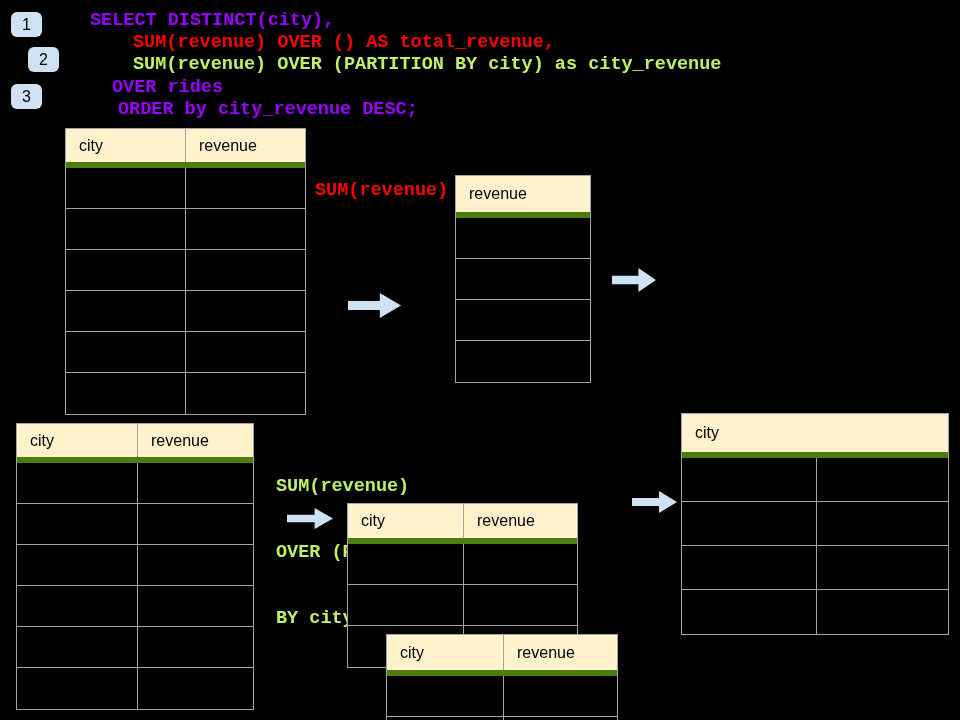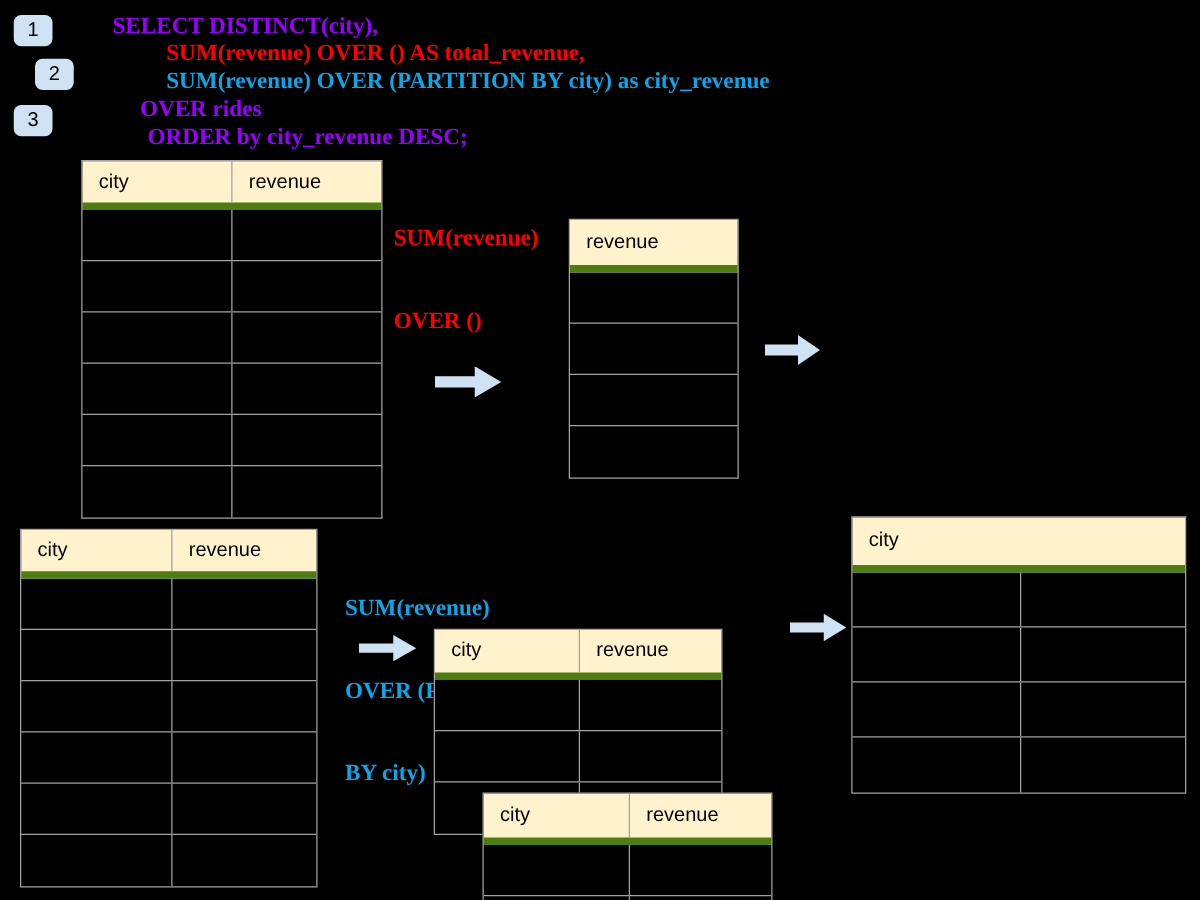--- a/index.html
+++ b/index.html
@@ -3,26 +3,26 @@
 <meta charset="utf-8">
 <style>
   html,body{margin:0;padding:0;}
   body{
     width:960px;height:720px;position:relative;overflow:hidden;
     background:#000;
     font-family:"Liberation Sans", sans-serif;
   }
   .abs{position:absolute;}
   .mono{
-    font-family:Liberation Serif, serif;
+    font-family:Liberation Mono, monospace;
     font-weight:bold;white-space:pre;
   }
   .purple{color:#9900ff;}
   .red{color:#ff0000;}
-  .green{color:#0ea5e9;}
+  .green{color:#bef264;}
 
   
   .badge{
     position:absolute;width:31px;height:25px;background:#cfe2f3;
     border-radius:6px;color:#000;font-size:16px;
     display:flex;align-items:center;justify-content:center;
   }
   #badge-1{left:11px;top:12px;}
   #badge-2{left:28px;top:47px;}
   #badge-3{left:11px;top:84px;}
@@ -117,21 +117,20 @@
   <div class="code-line mono green" id="code-l3">SUM(revenue) OVER (PARTITION BY city) as city_revenue</div>
   <div class="code-line mono purple" id="code-l4">OVER rides</div>
   <div class="code-line mono purple" id="code-l5">ORDER by city_revenue DESC;</div>
 </div>
 
 <div class="abs mono purple" id="side-note">
 </div>
 
 <div class="abs mono red" id="label-total">
   <div>SUM(revenue)</div>
-  <div>OVER ()</div>
 </div>
 
 <div class="abs mono green" id="label-partition">
   <div>SUM(revenue)</div>
   <div>OVER (PARTITION</div>
   <div>BY city)</div>
 </div>
 
 <div class="tbl" id="tbl-source-top">
   <div class="hdr">

